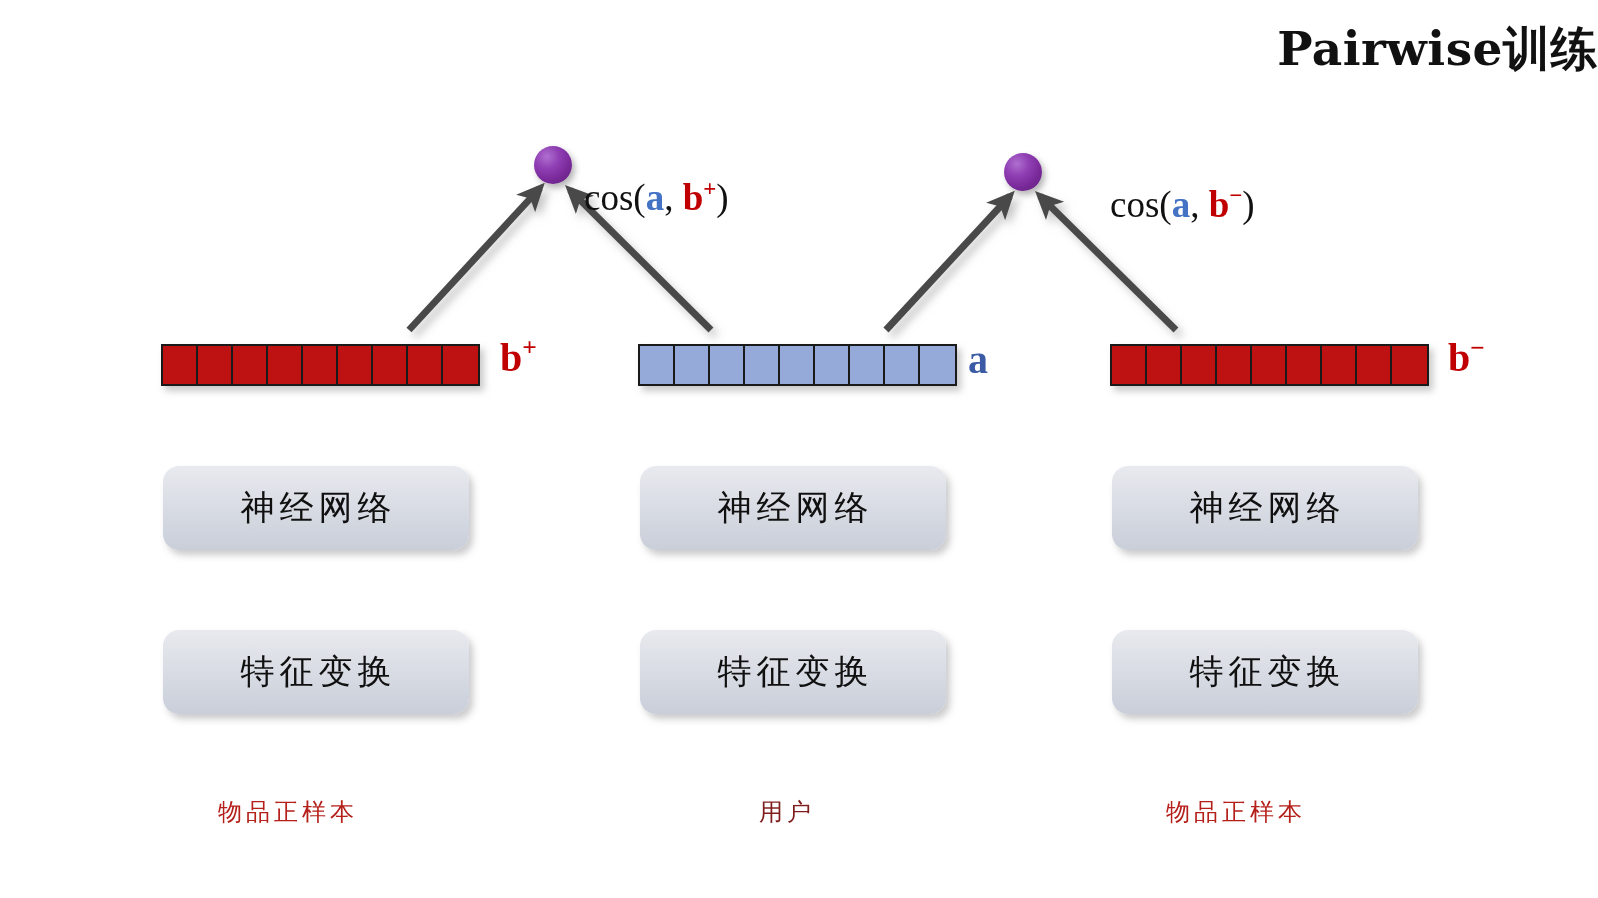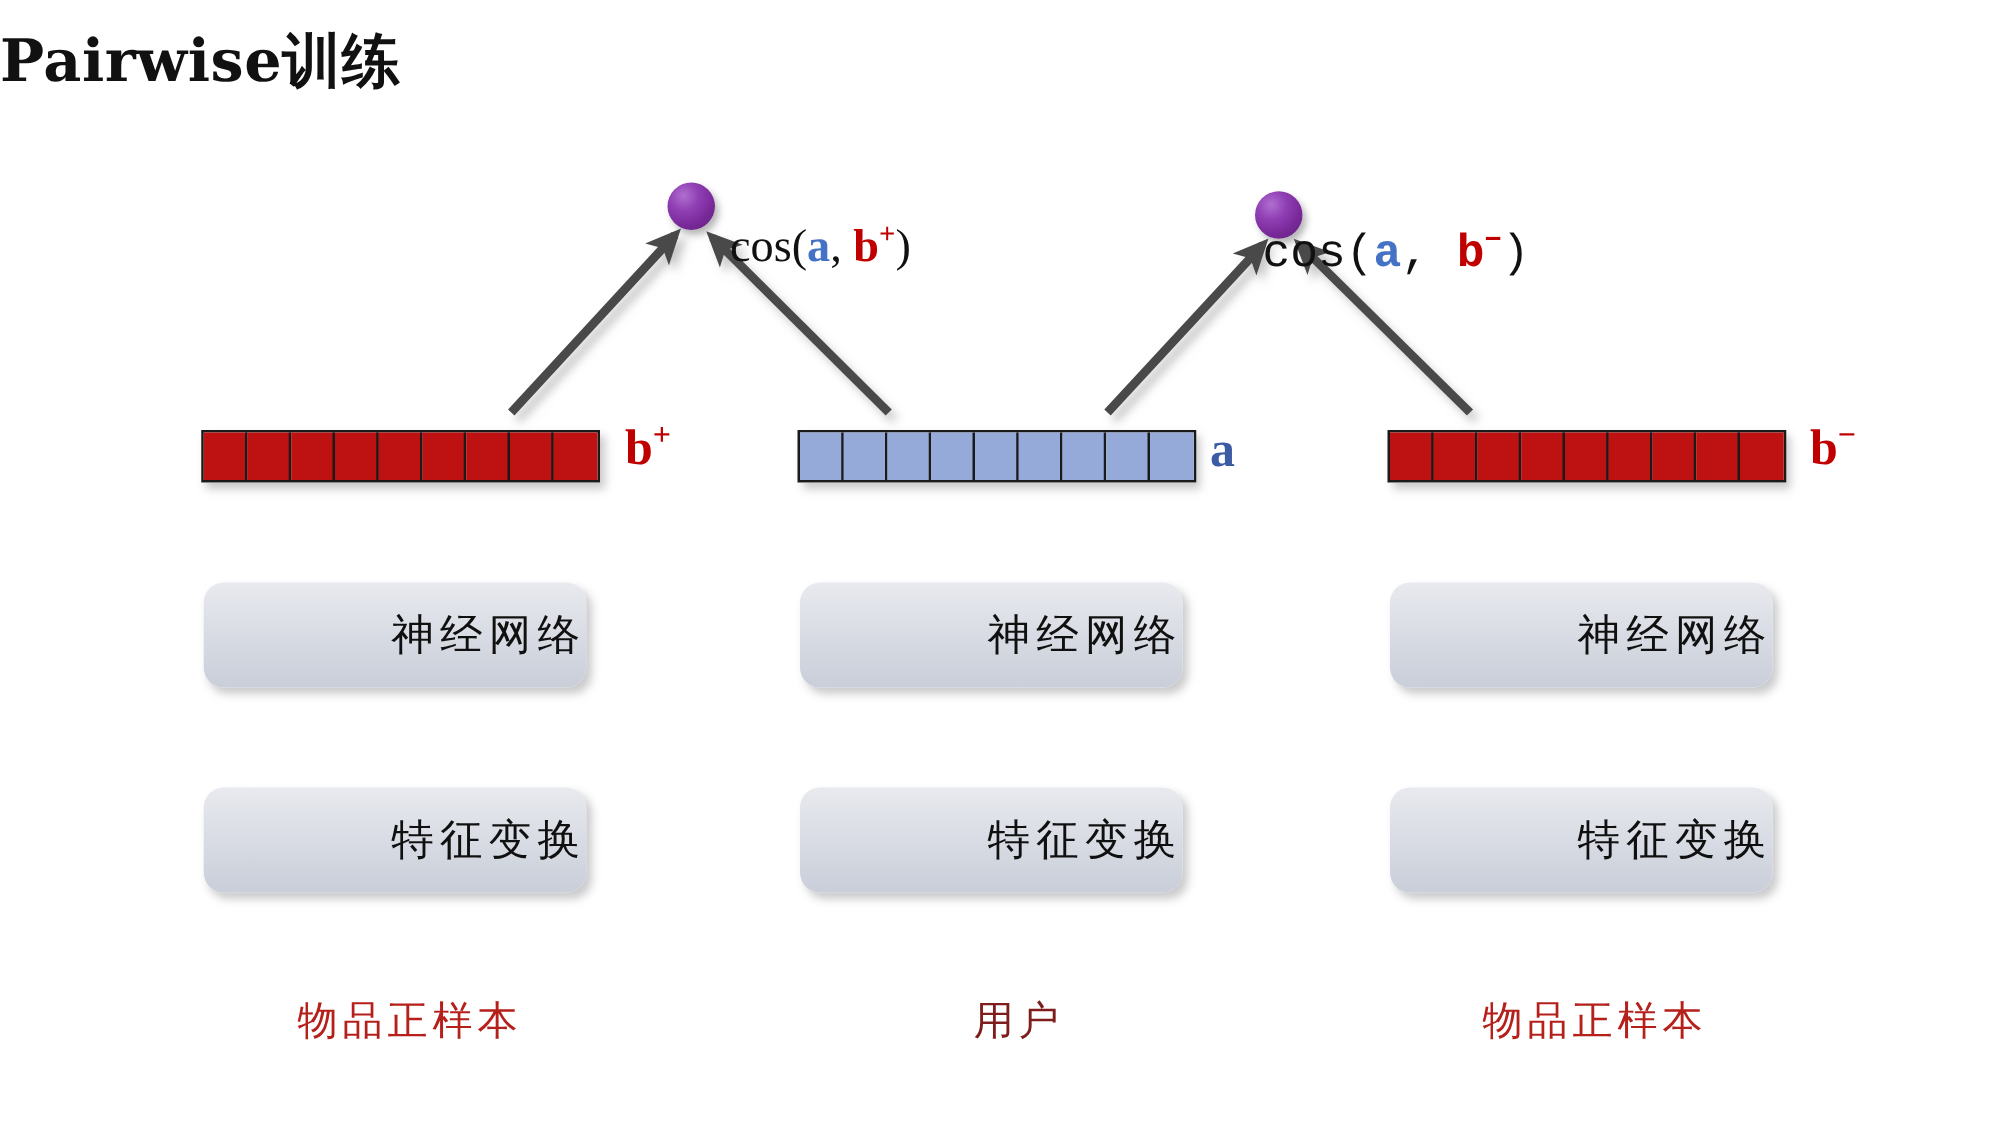--- a/index.html
+++ b/index.html
@@ -20,21 +20,21 @@
     height: 898px;
     background: #ffffff;
   }
 
   
   #title {
     position: absolute;
     top: 18px;
     left: 0;
     width: 1598px;
-    text-align: left;
+    text-align: right;
     font-family: "DejaVu Serif", "Liberation Serif", serif;
     font-weight: bold;
     font-size: 47px;
     letter-spacing: 0.5px;
     color: #111111;
     white-space: nowrap;
   }
 
   
   #arrows {
@@ -119,40 +119,39 @@
   
   .pbox {
     position: absolute;
     width: 306px;
     height: 84px;
     border-radius: 16px;
     background: linear-gradient(180deg, #E8EAEF 0%, #DCDFE6 38%, #C9CED9 100%);
     box-shadow: 4px 5px 7px rgba(140,140,145,0.45);
     display: flex;
     align-items: center;
-    justify-content: flex-end;
+    justify-content: center;
   }
   .pbox span {
     font-family: "DejaVu Sans", "Liberation Sans", sans-serif;
     font-size: 34px;
     color: #101010;
     letter-spacing: 5px;
     padding-left: 5px;
     white-space: nowrap;
   }
 
   
   .src-label {
     position: absolute;
     font-family: "DejaVu Sans", "Liberation Sans", sans-serif;
-    font-size: 32px;
+    font-size: 24px;
     letter-spacing: 4px;
     white-space: nowrap;
     line-height: 1;
-    margin-left: 20px;
   }
   .src-label.red  { color: #B5201B; }
   .src-label.blue { color: #7f1d1d; }
 </style>
 </head>
 <body>
 
 <div id="stage">
 
   <div id="title">Pairwise训练</div>
@@ -202,21 +201,21 @@
     </g>
   </svg>
 
   <div class="node" style="left:534px; top:146px;"></div>
   <div class="node" style="left:1004px; top:153px;"></div>
 
   <div class="cos-label" style="left:584px; top:138px;">
     <span>cos(</span><span class="vec-a">a</span><span>, </span><span class="vec-b">b</span><sup class="vec-b">+</sup><span>)</span>
   </div>
 
-  <div class="cos-label" style="left:1010px; top:145px;font-family:Liberation Mono, monospace;">
+  <div class="cos-label" style="left:1110px; top:145px;">
     <span>cos(</span><span class="vec-a">a</span><span>, </span><span class="vec-b">b</span><sup class="vec-b">−</sup><span>)</span>
   </div>
 
   <div class="vector red" style="left:161px; top:344px;">
     <div class="cell"></div>
     <div class="cell"></div>
     <div class="cell"></div>
     <div class="cell"></div>
     <div class="cell"></div>
     <div class="cell"></div>

